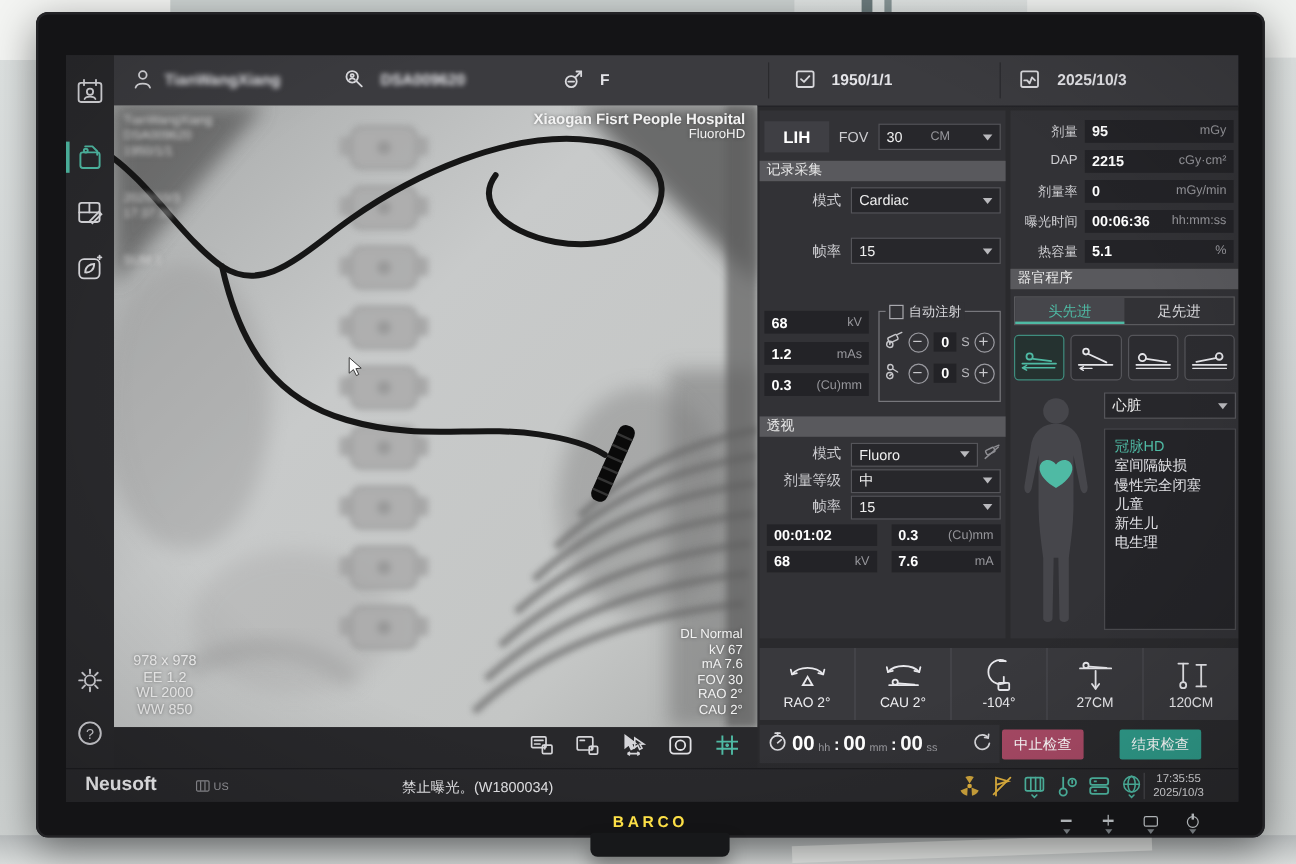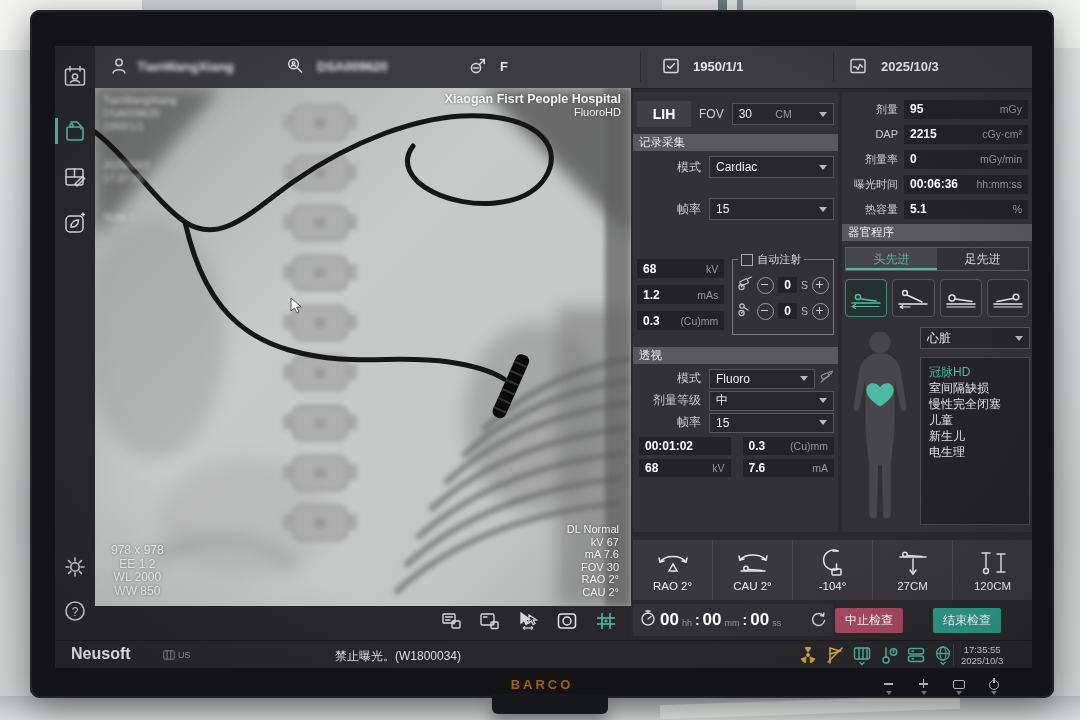--- a/index.html
+++ b/index.html
@@ -14,21 +14,21 @@
   .slat2{position:absolute;left:737px;top:0;width:6px;height:17px;background:#869495}
   .desk{position:absolute;left:0;top:696px;width:1080px;height:24px;background:linear-gradient(180deg,#b7bbbc,#d8dbda)}
   .desk-paper{position:absolute;left:660px;top:700px;width:300px;height:14px;background:#e9ebe9;transform:rotate(-2deg)}
   .stand{position:absolute;left:492px;top:694px;width:116px;height:20px;background:#17181a;border-radius:3px 3px 6px 6px;box-shadow:0 10px 16px rgba(0,0,0,.35)}
   
   .monitor{position:absolute;left:30px;top:10px;width:1024px;height:688px;background:#141416;
     border-radius:10px;box-shadow:0 10px 34px rgba(0,0,0,.45),inset 0 0 0 2px #232326}
   .screen{position:absolute;left:25px;top:36px;width:977px;height:622px;background:#2a2a2d;overflow:hidden}
   .screen::after{content:"";position:absolute;inset:0;pointer-events:none;
     background:radial-gradient(ellipse at 50% 45%,rgba(255,255,255,0) 62%,rgba(0,0,0,.16) 100%)}
-  .barco{position:absolute;left:0;right:0;bottom:6px;text-align:center;color:#a16207;
+  .barco{position:absolute;left:0;right:0;bottom:6px;text-align:center;color:#fde047;
     font-size:13px;font-weight:bold;letter-spacing:3px}
   .bezel-btns{position:absolute;right:55px;bottom:3px;display:flex;gap:24px}
   .bz{display:flex;flex-direction:column;align-items:center;gap:2px;cursor:pointer}
   .bz .g{width:11px;height:11px;position:relative}
   .bz .chev{width:0;height:0;border-left:3px solid transparent;border-right:3px solid transparent;border-top:4px solid #6f7478}
   .g-minus::before{content:"";position:absolute;left:1px;top:5px;width:9px;height:1.6px;background:#aeb2b5}
   .g-plus::before{content:"";position:absolute;left:1px;top:5px;width:9px;height:1.6px;background:#aeb2b5}
   .g-plus::after{content:"";position:absolute;left:4.7px;top:1px;width:1.6px;height:9px;background:#aeb2b5}
   .g-menu::before{content:"";position:absolute;left:0;top:2px;width:10px;height:7px;border:1.4px solid #aeb2b5;border-radius:2px}
   .g-power::before{content:"";position:absolute;left:1px;top:2px;width:8px;height:8px;border:1.4px solid #aeb2b5;border-radius:50%}

